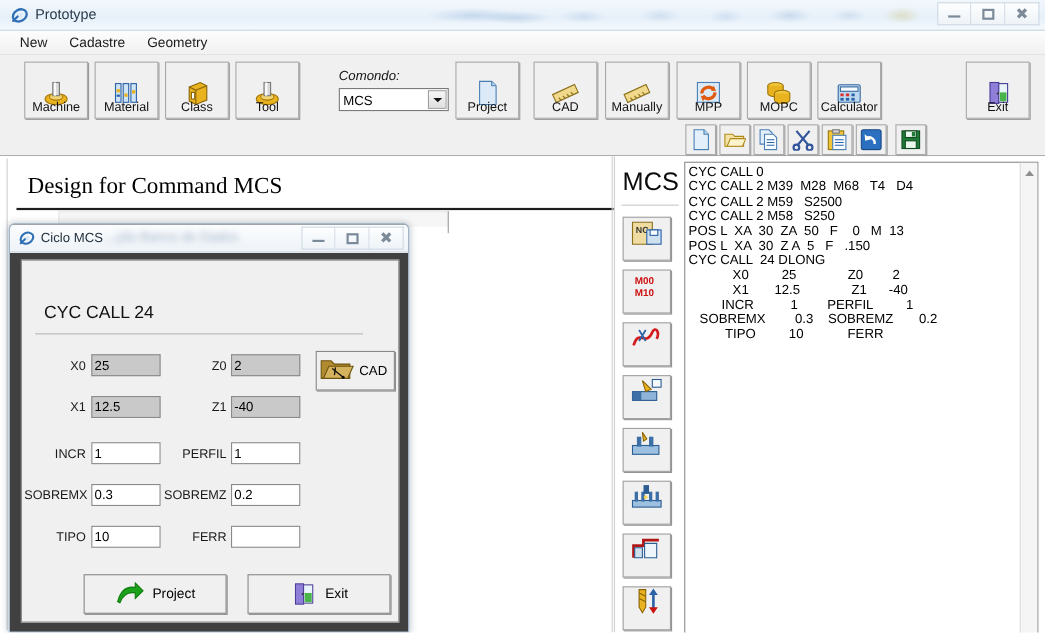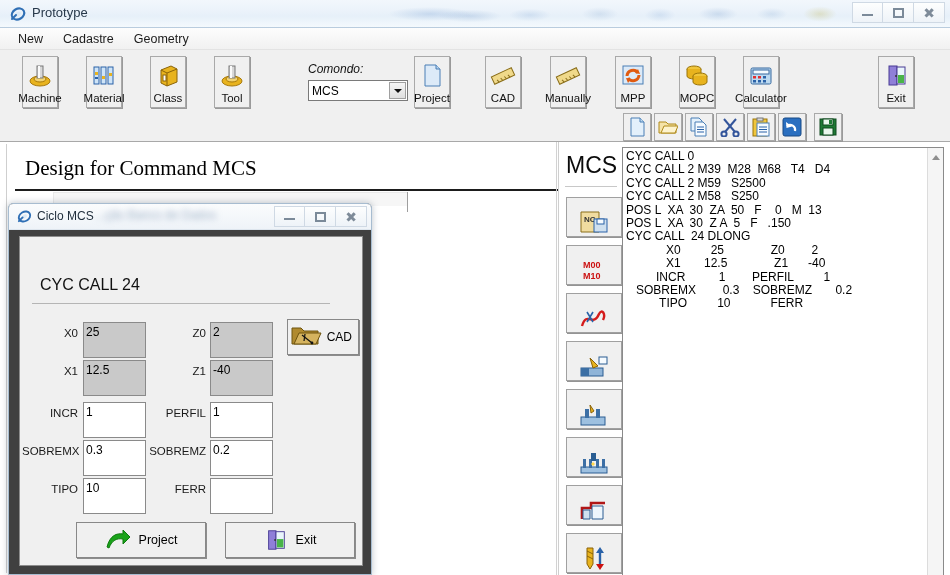--- a/index.html
+++ b/index.html
@@ -54,25 +54,25 @@
     display:flex; align-items:center; padding-left:8px; gap:0;
   }
   .menuitem{ padding:2px 10px; font-size:12.5px; color:#1b1b1b; }
 
   
   .toolbar{
     position:absolute; left:0; top:50px; width:950px; height:92px;
     background:#f0f0f0; border-bottom:1px solid #a8a8a8;
   }
   .tbtn{
-    position:absolute; width:36px; height:52px;
+    position:absolute; width:58px; height:52px;
     background:#f0f0f0;
     border:1px solid #a9a9a9;
     box-shadow: 1px 1px 0 #9a9a9a;
-    display:flex; flex-direction:column; align-items:center; justify-content:flex-start;
+    display:flex; flex-direction:column; align-items:center; justify-content:center;
     padding-top:4px;
   }
   .tbtn .lbl{ position:absolute; bottom:3px; font-size:11.5px; color:#111; font-family:"Liberation Sans",sans-serif;}
   .tbtn .ic{ margin-top:2px; }
   .sbtn{
     position:absolute; width:28px; height:28px;
     background:#f0f0f0; border:1px solid #a9a9a9; box-shadow:1px 1px 0 #9a9a9a;
     display:flex; align-items:center; justify-content:center;
   }
   .comlabel{ position:absolute; font-size:12px; color:#111; }
@@ -122,21 +122,21 @@
   .dlg-inner{
     position:absolute; left:10px; top:32px; width:344px; height:330px;
     background:#f0f0f0; border:1px solid #8c8c8c;
   }
   .cyc-h1{ position:absolute; left:20px; top:14px; font-size:17px; font-weight:bold; color:#111;}
   .cyc-h2{ position:absolute; left:20px; top:39px; font-size:16px; color:#111; font-family:"Liberation Sans",sans-serif;}
   .cyc-rule{ position:absolute; left:12px; top:66px; width:298px; height:1px; background:#b5b5b5;}
 
   .fld-lab{ position:absolute; font-size:11.5px; color:#1a1a1a; text-align:right;}
   .fld{
-    position:absolute; width:63px; height:36px; border:1px solid #8a8a8a;
+    position:absolute; width:63px; height:20px; border:1px solid #8a8a8a;
     background:#fff; font-size:12px; padding-left:2px; line-height:18px; color:#000;
   }
   .fld.ro{ background:#c9c9c9; }
   .cadbtn{
     position:absolute; left:277px; top:311px; width:72px; height:36px;
     background:#f0f0f0; border:1px solid #888; box-shadow:1px 1px 0 #8d8d8d;
     display:flex; align-items:center; justify-content:flex-end; padding-right:6px;
     font-size:12px;
   }
   .dlgbtn{
@@ -145,23 +145,23 @@
     display:flex; align-items:center; justify-content:center; gap:8px; font-size:12.5px;
   }
 
   
   .mcspane{ position:absolute; left:558px; top:0; width:64px; height:433px; background:#fff;
             border-left:1px solid #cfcfcf;}
   .mcs-h{ position:absolute; left:7px; top:10px; font-size:23px; color:#0b0b0b;
           font-family:"Liberation Sans",sans-serif;}
   .mcs-rule{ position:absolute; left:6px; top:44px; width:52px; height:1px; background:#c8c8c8;}
   .mcsbtn{
-    position:absolute; left:7px; width:56px; height:40px; background:#f0f0f0;
+    position:absolute; left:7px; width:44px; height:40px; background:#f0f0f0;
     border:1px solid #a0a0a0; box-shadow:1px 1px 0 #949494;
-    display:flex; align-items:flex-end; justify-content:center;
+    display:flex; align-items:flex-start; justify-content:center;
   }
 
   
   .codewrap{
     position:absolute; left:622px; top:5px; width:322px; height:490px;
     background:#fff; border:1px solid #8a8a8a;
   }
   .code{
     position:absolute; left:3px; top:2px; width:290px;
     font-family:"Liberation Sans", sans-serif; font-size:12px; line-height:13.4px;

